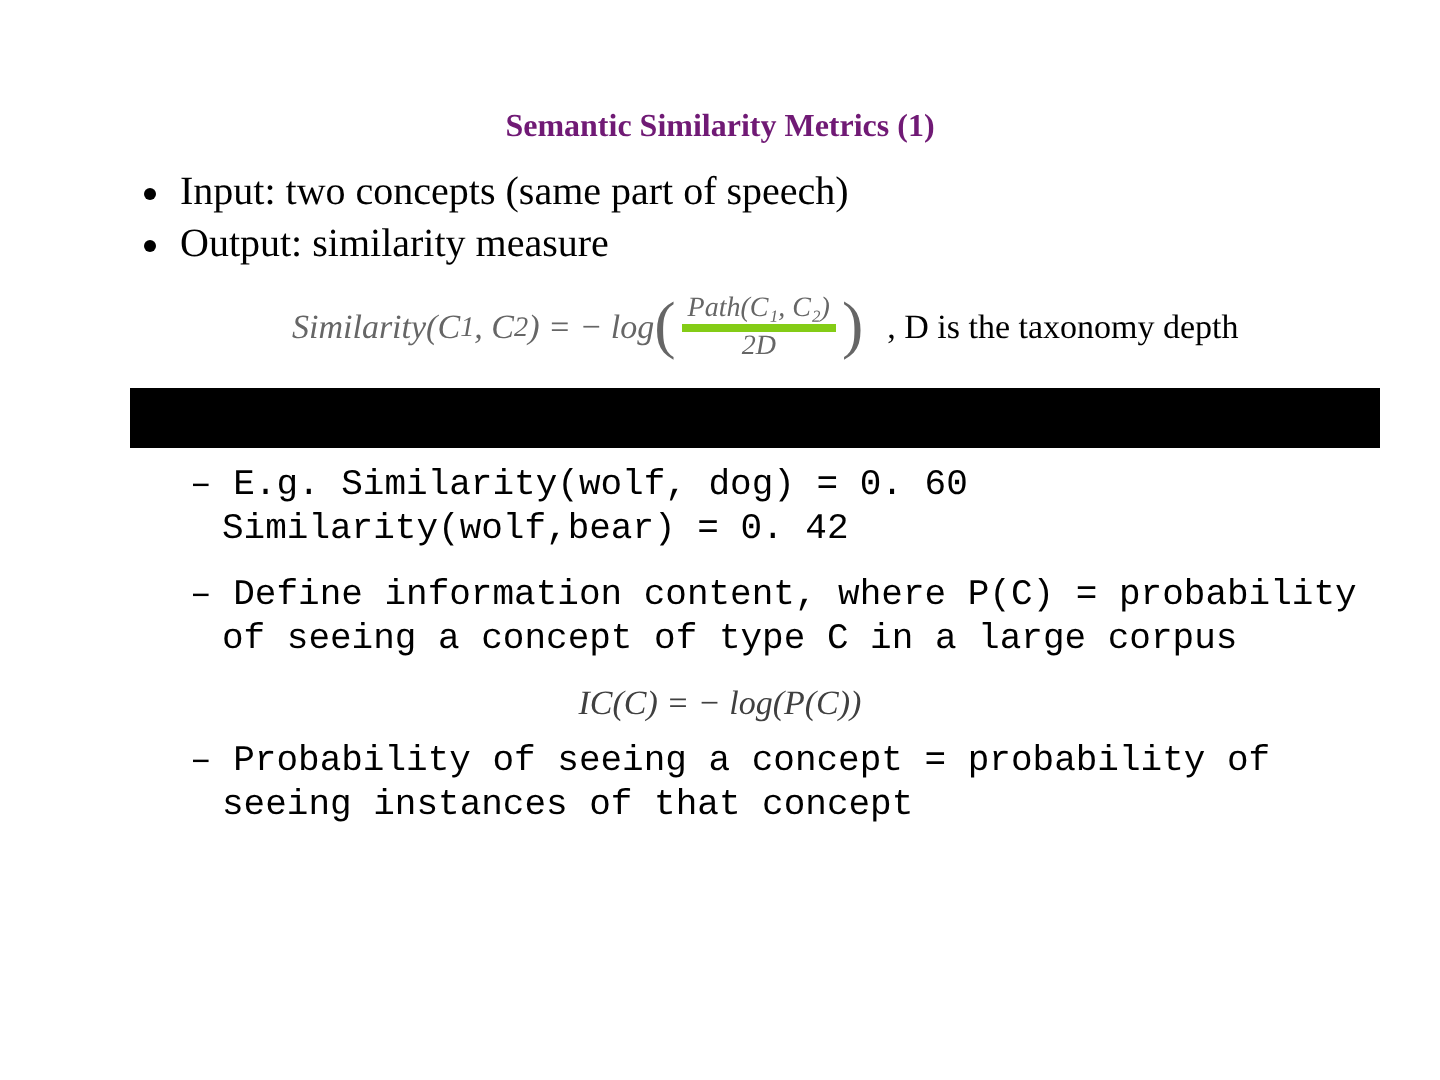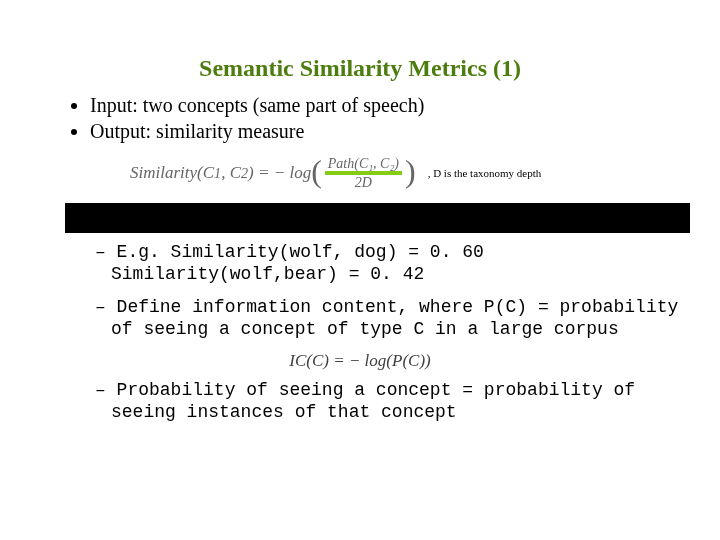--- a/index.html
+++ b/index.html
@@ -14,23 +14,23 @@
   }
   .slide {
     width: 720px;
     height: 540px;
     position: relative;
     box-sizing: border-box;
     padding: 0;
   }
   .title {
     text-align: center;
-    font-size: 24px;
+    font-size: 16px;
     font-weight: bold;
-    color: #4d7c0f;
+    color: #701a75;
     margin-top: 55px;
     margin-bottom: 10px;
   }
   .top-bullets {
     margin: 0 0 0 70px;
     padding: 0;
     font-size: 20px;
     line-height: 1.3;
   }
   .top-bullets li {
@@ -43,21 +43,21 @@
   }
   .sub-bullet {
     font-size: 16px;
     list-style: disc;
     margin-left: 20px;
     margin-bottom: 5px;
   }
   .formula-row {
     display: flex;
     align-items: center;
-    margin-left: 60px;
+    margin-left: 76px;
     margin-top: 8px;
     margin-bottom: 0;
   }
   .formula-box {
     font-style: italic;
     font-size: 17px;
     color: #666;
     display: inline-flex;
     align-items: center;
   }
@@ -74,21 +74,21 @@
   .paren {
     font-size: 32px;
     line-height: 32px;
     font-weight: normal;
     font-style: normal;
     color: #666;
     position: relative;
     top: -2px;
   }
   .after-formula {
-    font-size: 11px;
+    font-size: 17px;
     margin-left: 12px;
   }
   .black-bar {
     background: #000;
     height: 30px;
     margin: 12px 30px 8px 65px;
   }
   .dash-item {
     font-size: 18px;
     margin-left: 95px;

